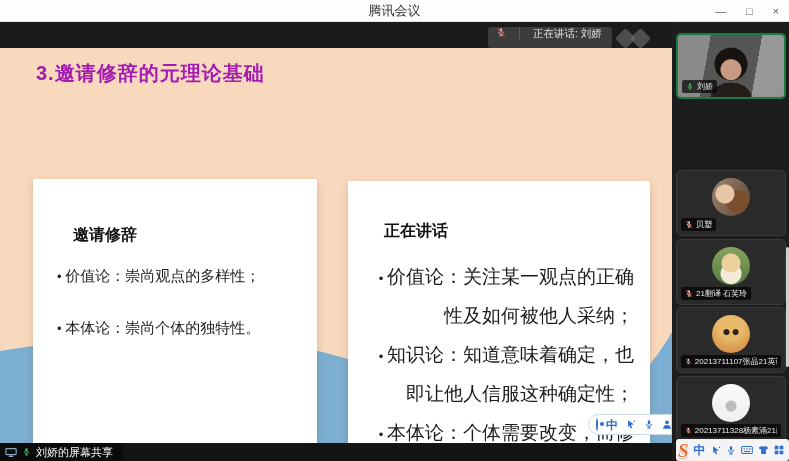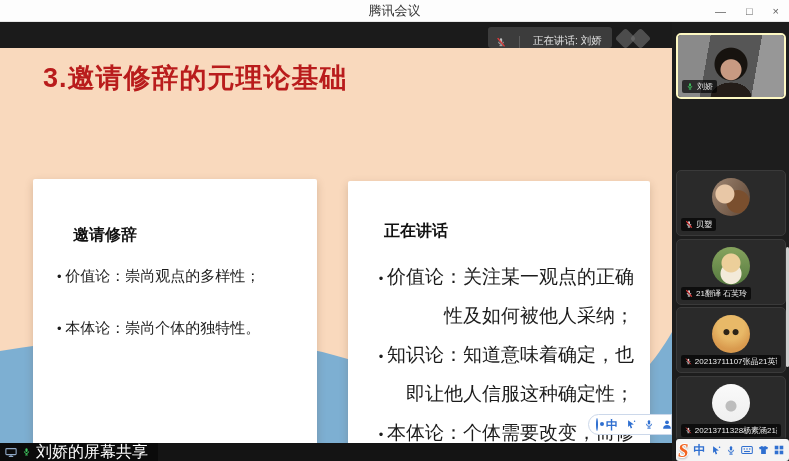--- a/index.html
+++ b/index.html
@@ -14,52 +14,52 @@
   .titlebar{position:absolute;left:0;top:0;width:789px;height:22px;background:#fdfdfd;
     border-bottom:1px solid #e6e6e6;display:flex;align-items:center;justify-content:center;z-index:40;}
   .tb-title{font-size:13px;color:#333;}
   .tb-controls{position:absolute;right:10px;top:0;height:22px;display:flex;align-items:center;gap:20px;}
   .tb-controls span{font-size:11px;color:#606060;line-height:22px;}
 
   
   .slide{position:absolute;left:0;top:48px;width:672px;height:395px;
     background:var(--background,#f9d9bd);overflow:hidden;}
   .wave{position:absolute;left:0;bottom:0;color:var(--wave,#7dafd2);}
-  .slide-title{position:absolute;left:36px;top:12px;font-size:27px;font-weight:bold;color:#b91c1c;letter-spacing:1px;margin-left:7px;}
+  .slide-title{position:absolute;left:36px;top:12px;font-size:20px;font-weight:bold;color:#a21caf;letter-spacing:1px;}
   .card{position:absolute;background:var(--card,#ffffff);border-radius:2px;
     box-shadow:0 3px 8px rgba(90,60,30,.22);color:#1c1c1c;}
   .card h2{margin:16px;font-size:16px;font-weight:bold;color:#111;}
   .card ul{list-style:none;margin:0;padding:0;}
   .card li{padding-left:15px;text-indent:-15px;}
   .card li::before{content:"• ";font-size:13px;}
   .card-left{left:33px;top:131px;width:284px;height:286px;padding:30px 22px 0 24px;}
   .card-left ul{margin-top:21px;}
   .card-left li{font-size:15px;}
   .card-left li + li{margin-top:33px;}
   .card-right{left:348px;top:133px;width:302px;height:296px;padding:24px 16px 0 20px;}
   .card-right ul{margin-top:16px;}
   .card-right li{font-size:19px;line-height:37px;text-align:right;}
   .card-right li + li{margin-top:2px;}
 
   
   .speak-pill{position:absolute;left:488px;top:27px;height:21px;z-index:30;
-    background:rgba(62,62,62,.95);border-radius:3px;display:flex;align-items:flex-end;
+    background:rgba(62,62,62,.95);border-radius:3px;display:flex;align-items:flex-start;
     padding:0 10px 0 8px;gap:13px;}
   .speak-pill .divider{width:1px;height:12px;background:#5d5d5d;}
   .speak-label{font-size:10.5px;color:#e0e0e0;white-space:nowrap;}
   .watermark{position:absolute;left:612px;top:28px;width:52px;height:22px;z-index:31;}
   .watermark i{position:absolute;width:15px;height:15px;border-radius:3px;transform:rotate(45deg);}
   .watermark i:nth-child(1){left:6px;top:3px;background:rgba(85,85,85,.85);}
   .watermark i:nth-child(2){left:21px;top:3px;background:rgba(115,115,115,.6);}
 
   
   .sidebar{position:absolute;left:672px;top:22px;width:117px;height:439px;background:#1d1d1d;}
   .tile{position:absolute;left:4px;width:110px;height:66px;background:#2a2a2a;
     border:1px solid #3a3a3a;border-radius:5px;overflow:hidden;}
-  .tile.active{border:2px solid #fef9c3;padding-left:44px;}
+  .tile.active{border:2px solid #15803d;padding-left:44px;}
   .tile-visual{position:absolute;inset:0;}
   .v-photo{background:
     radial-gradient(circle at 50% 56%, #c89a82 0 10px, rgba(0,0,0,0) 11px),
     radial-gradient(circle at 50% 47%, #17130f 0 16px, rgba(0,0,0,0) 17px),
     radial-gradient(ellipse 34px 26px at 50% 102%, #241d19 0 60%, rgba(0,0,0,0) 61%),
     linear-gradient(100deg,#8a8a8a 0 28%,#565656 28% 72%,#979797 72%);}
   .avatar{position:absolute;left:50%;top:7px;transform:translateX(-50%);
     width:38px;height:38px;border-radius:50%;}
   .av2{background:
     radial-gradient(circle at 36% 55%, #1c1c1c 0 3px, rgba(0,0,0,0) 4px),
@@ -85,21 +85,21 @@
     background:rgba(0,0,0,.68);border-radius:2px;display:flex;align-items:center;
     padding:0 4px;gap:3px;}
   .name-badge span{font-size:8px;color:#ececec;white-space:nowrap;overflow:hidden;}
   .scroll-thumb{position:absolute;left:786px;top:247px;width:2.5px;height:120px;
     background:#cfcfcf;border-radius:2px;z-index:35;}
 
   
   .bottom-strip{position:absolute;left:0;top:443px;width:672px;height:18px;background:#141414;}
   .share-pill{position:absolute;left:0;top:443px;height:18px;background:#0b0b0b;
     display:flex;align-items:center;padding:0 10px 0 5px;gap:5px;z-index:30;}
-  .share-pill span{font-size:16px;color:#ffffff;white-space:nowrap;}
+  .share-pill span{font-size:11px;color:#ffffff;white-space:nowrap;}
 
   
   .float-pill{position:absolute;left:588px;top:414px;width:84px;height:21px;z-index:29;
     background:#ffffff;border:1px solid #ccd8ea;border-radius:11px 0 0 11px;
     display:flex;align-items:center;padding:0 4px 0 7px;gap:8px;}
   .zh-mode{font-size:12px;font-weight:bold;color:#2f6fd0;line-height:1;}
   .ime-badge{width:13px;height:13px;border:1.6px solid #2f6fd0;border-radius:50%;
     position:relative;}
   .ime-badge::after{content:"";position:absolute;left:3px;top:3px;width:4px;height:4px;
     border-radius:50%;background:#2f6fd0;}

